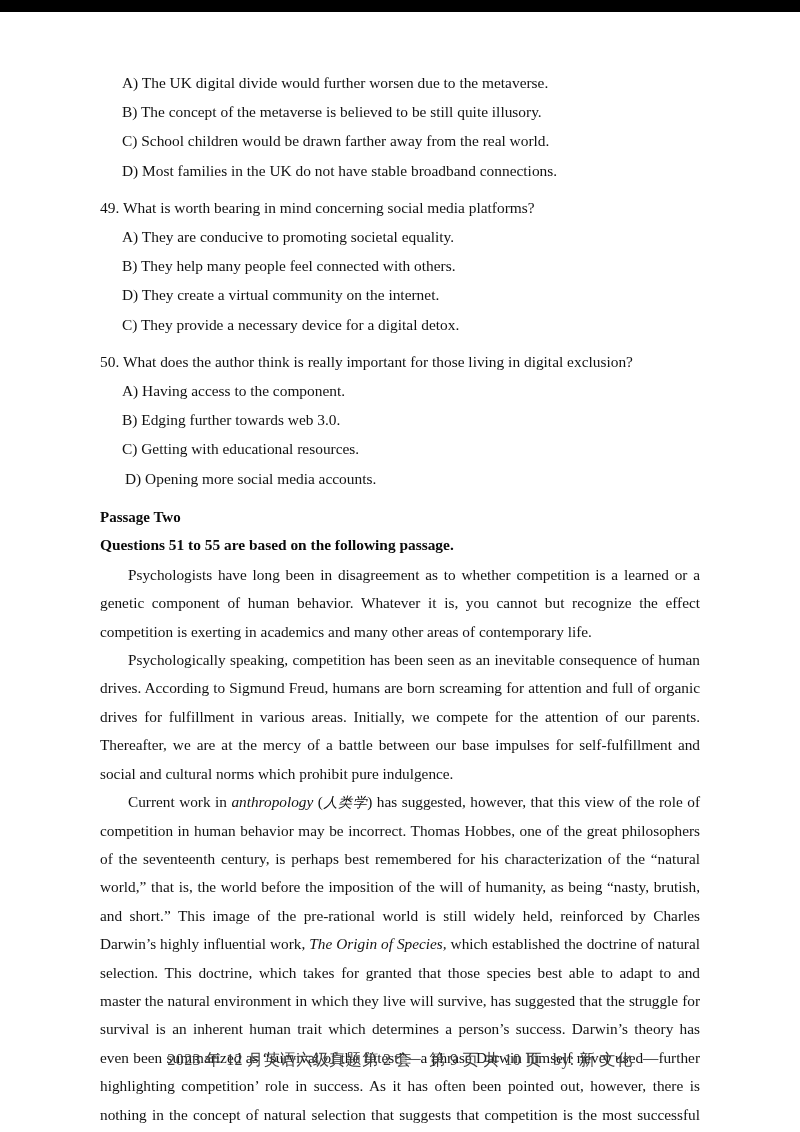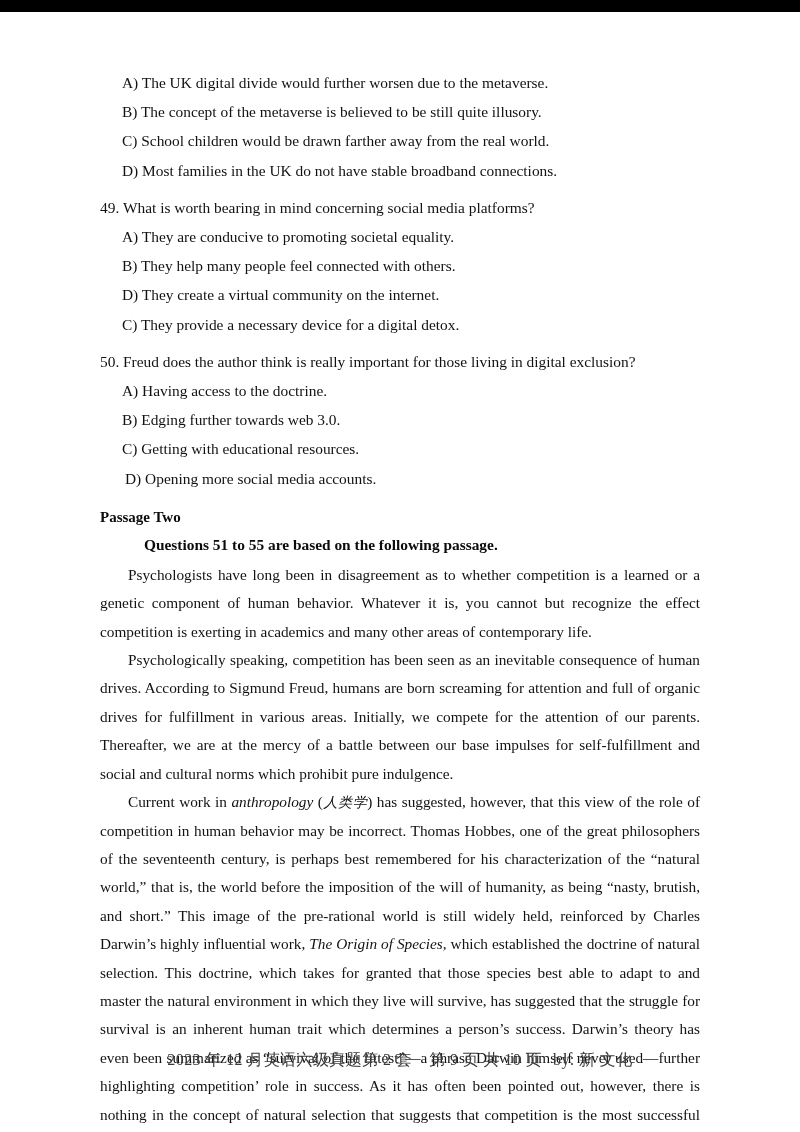--- a/index.html
+++ b/index.html
@@ -77,21 +77,20 @@
     font-weight: bold;
     color: #0b0b0b;
     margin-top: 10px;
   }
   .passage-subheading {
     font-size: 15.4px;
     line-height: 28px;
     font-weight: bold;
     color: #0b0b0b;
     margin-bottom: 2px;
-    margin-left: 44px;
   }
 
   
   .para {
     font-size: 15.3px;
     line-height: 28.4px;
     color: #121212;
     text-align: justify;
     text-justify: inter-word;
     text-indent: 28px;
@@ -153,23 +152,23 @@
           </div>
           <div class="opt">A) They are conducive to promoting societal equality.</div>
           <div class="opt">B) They help many people feel connected with others.</div>
           <div class="opt">D) They create a virtual community on the internet.</div>
           <div class="opt">C) They provide a necessary device for a digital detox.</div>
         </div>
 
         <div class="question-group">
           <div class="q-stem">
             <span class="q-num">50.</span>
-            <span class="q-stem-text">Freud does the author think is really important for those living in digital exclusion?</span>
+            <span class="q-stem-text">What does the author think is really important for those living in digital exclusion?</span>
           </div>
-          <div class="opt">A) Having access to the doctrine.</div>
+          <div class="opt">A) Having access to the component.</div>
           <div class="opt">B) Edging further towards web 3.0.</div>
           <div class="opt">C) Getting with educational resources.</div>
           <div class="opt pad-extra">D) Opening more social media accounts.</div>
         </div>
 
       </div>
 
       <div class="passage-heading">Passage Two</div>
       <div class="passage-subheading">Questions 51 to 55 are based on the following passage.</div>
 

